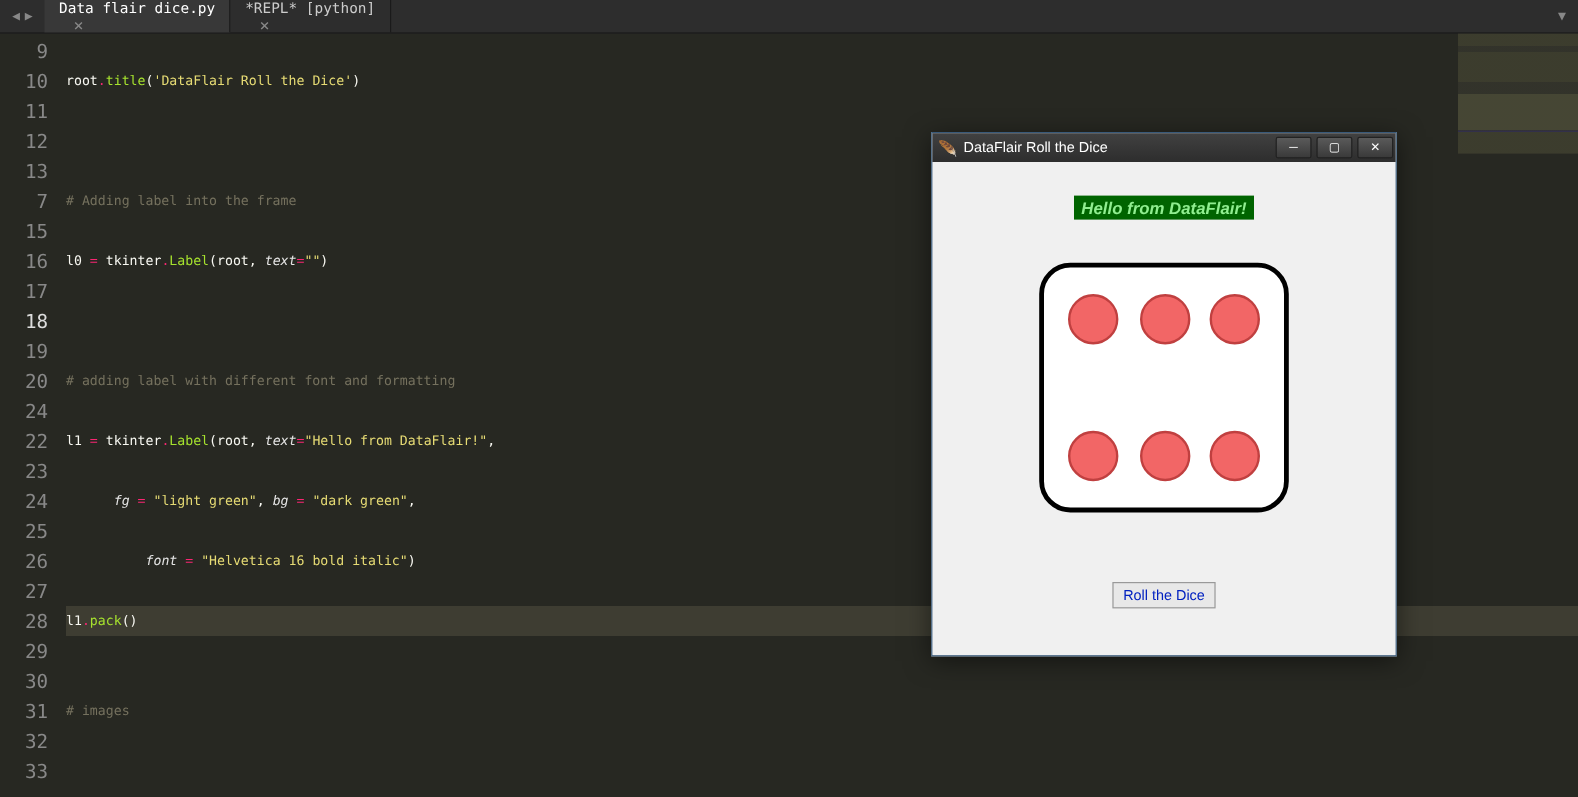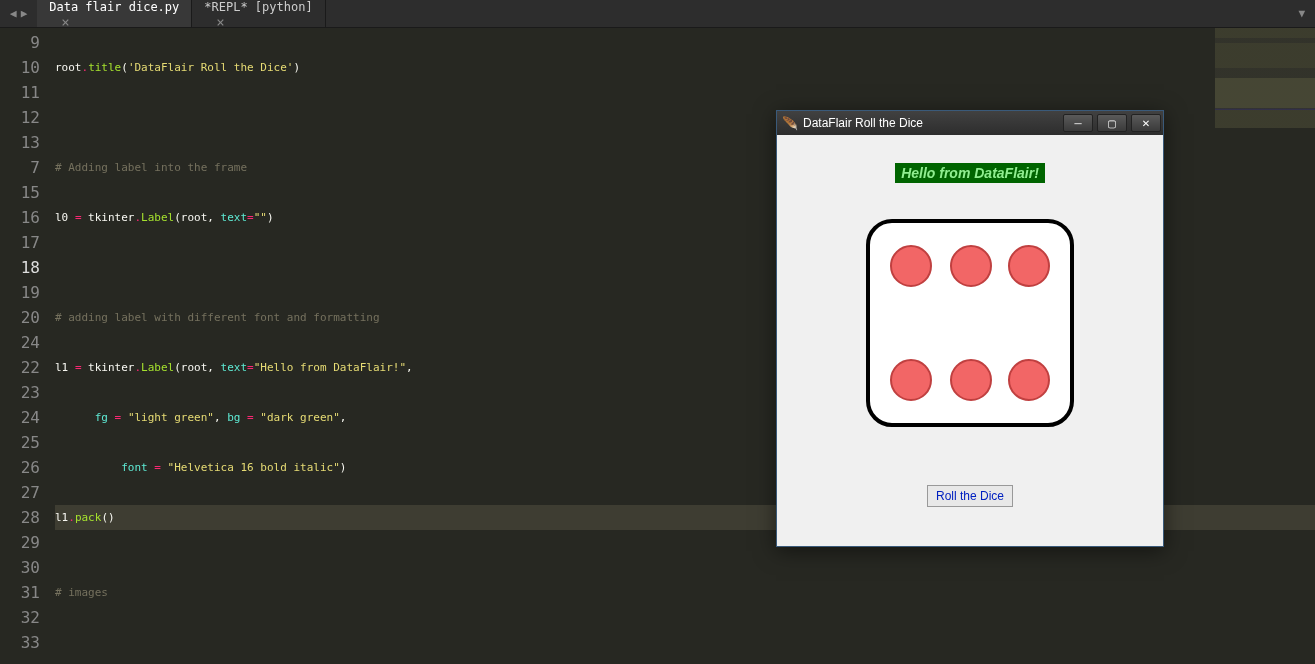--- a/index.html
+++ b/index.html
@@ -63,21 +63,21 @@
   font-size: 11px;
   line-height: 25px;
   padding-top: 2px;
   color: #f8f8f2;
   white-space: pre;
 }
 .code .ln { height: 25px; }
 .code .ln.hl { background: #3e3d32; display:inline-block; min-width:100%; }
 .c-comment { color: #75715e; }
 .c-member { color: #a6e22e; }
-.c-param { color: #5eead4; }
+.c-param { color: #e5e5e5; font-style: italic; }
 .c-str { color: #e6db74; }
 .c-var { color: #f8f8f2; }
 .c-op { color: #f92672; }
 
 .minimap {
   position: absolute;
   right: 0;
   top: 28px;
   width: 100px;
   height: 100px;

